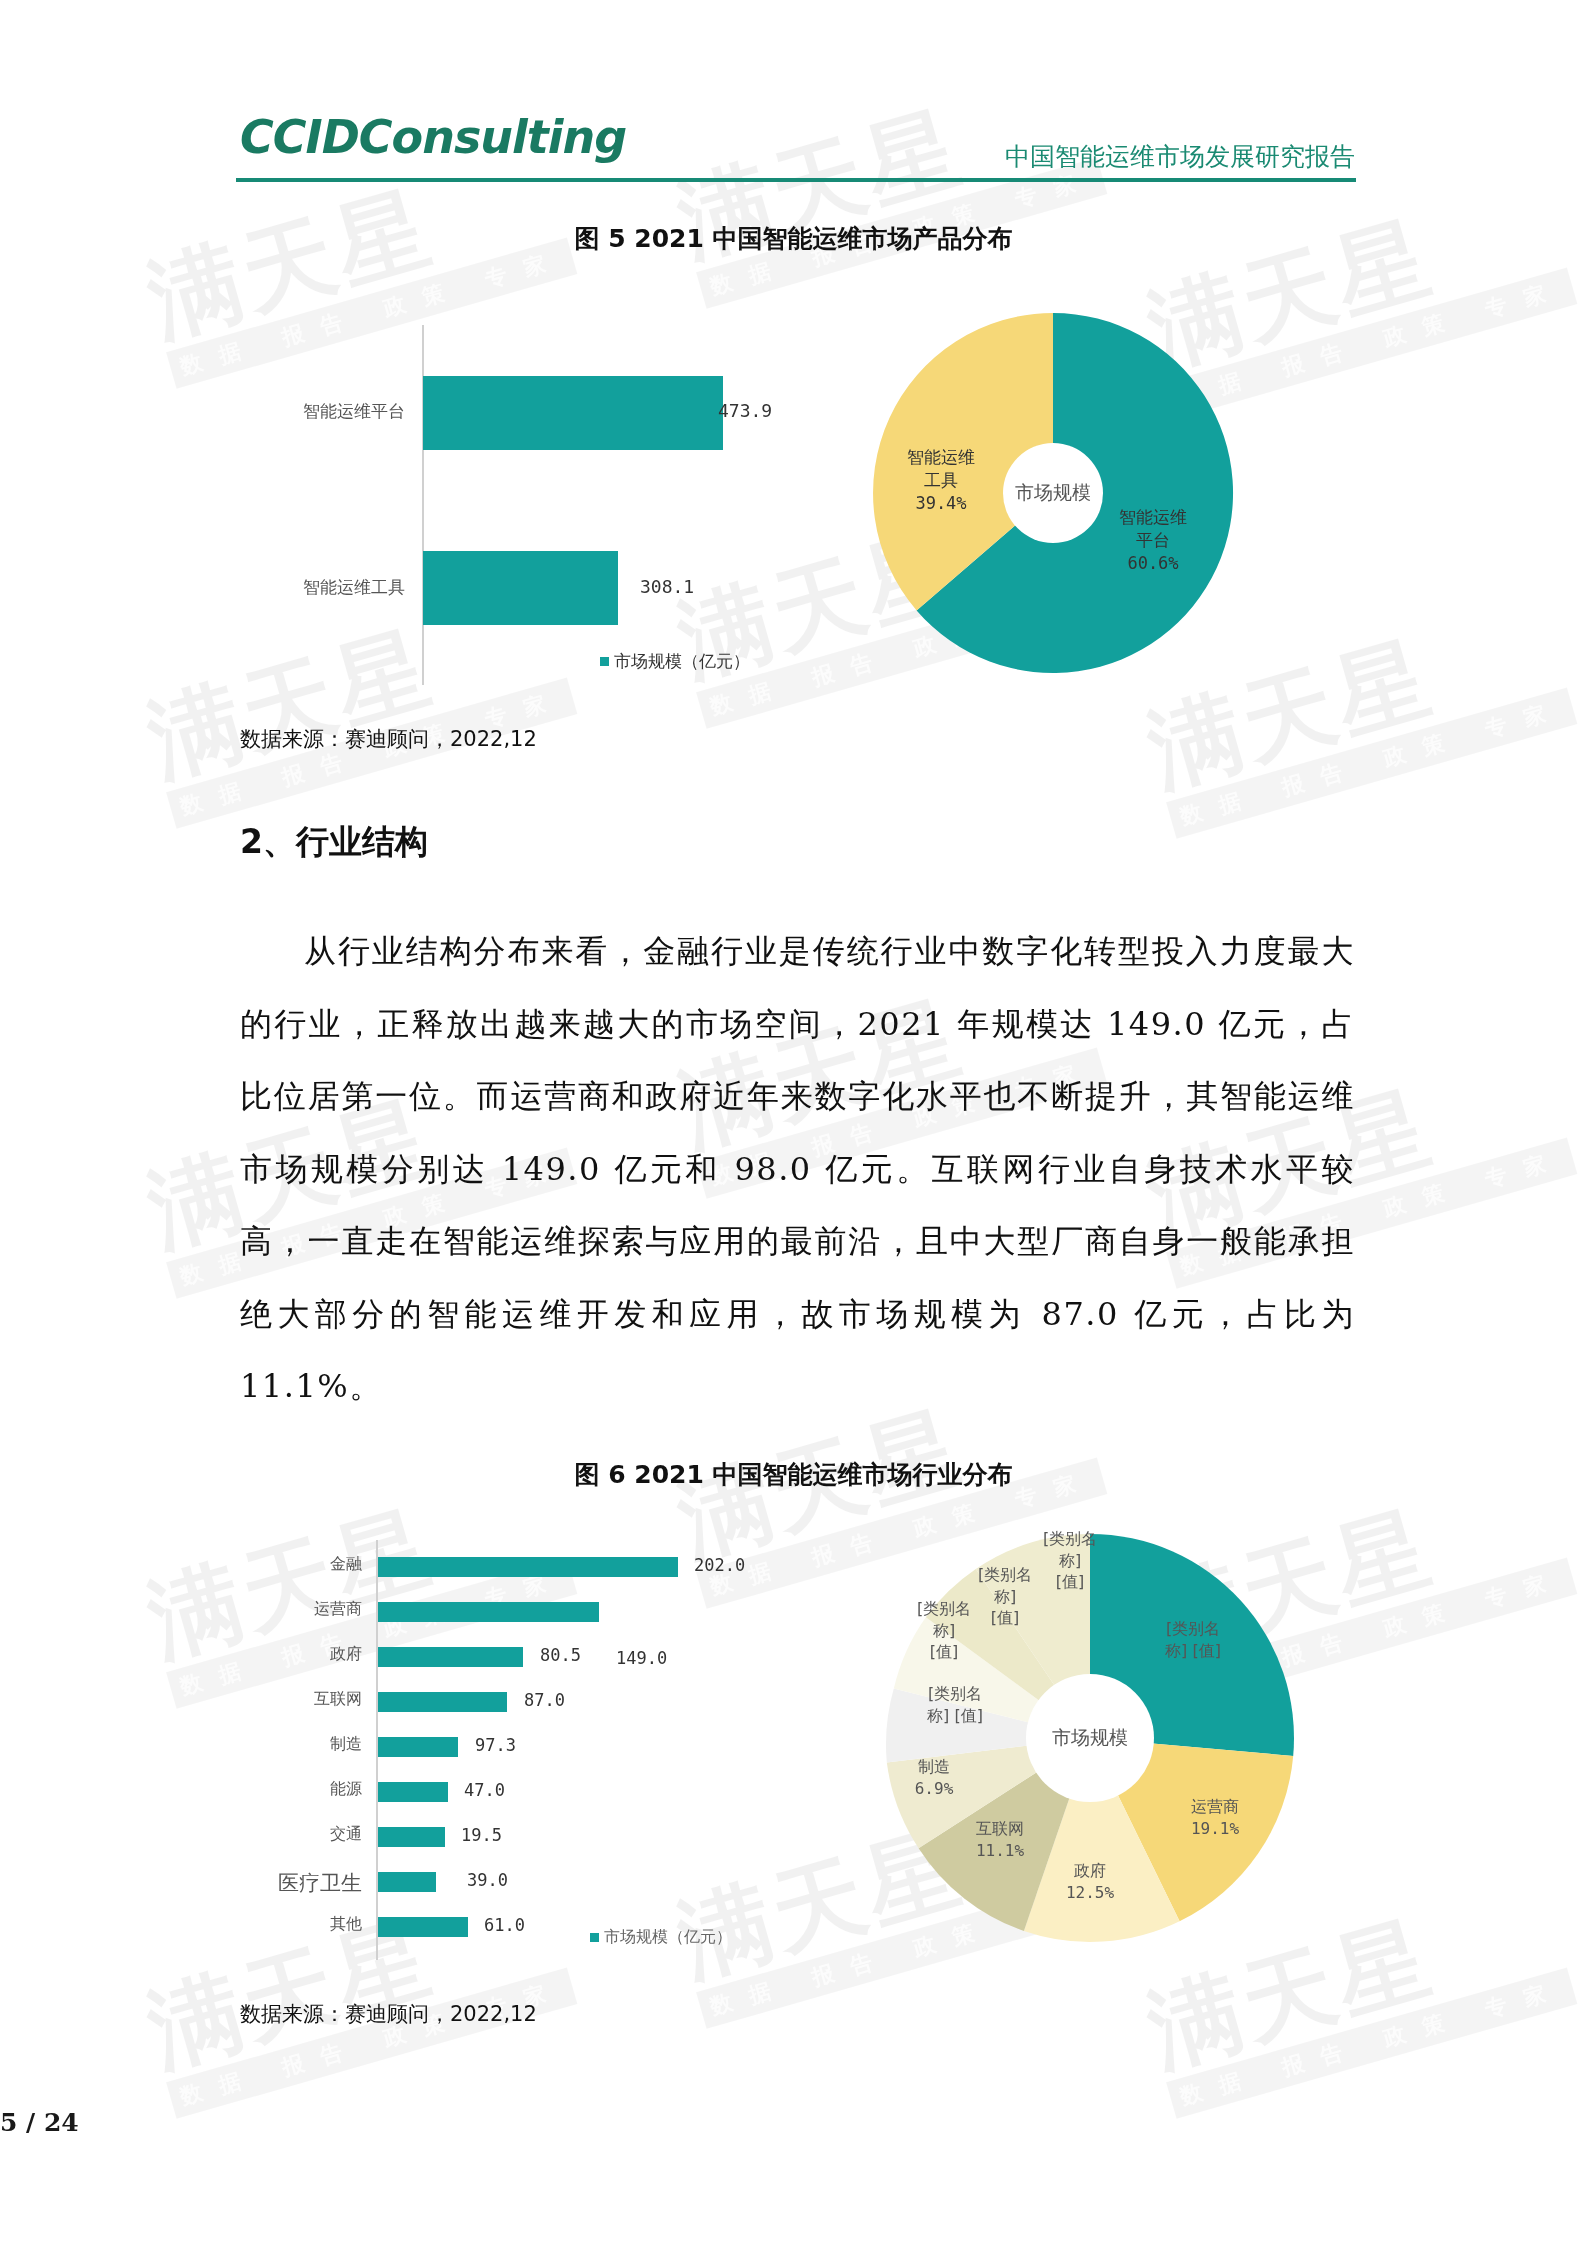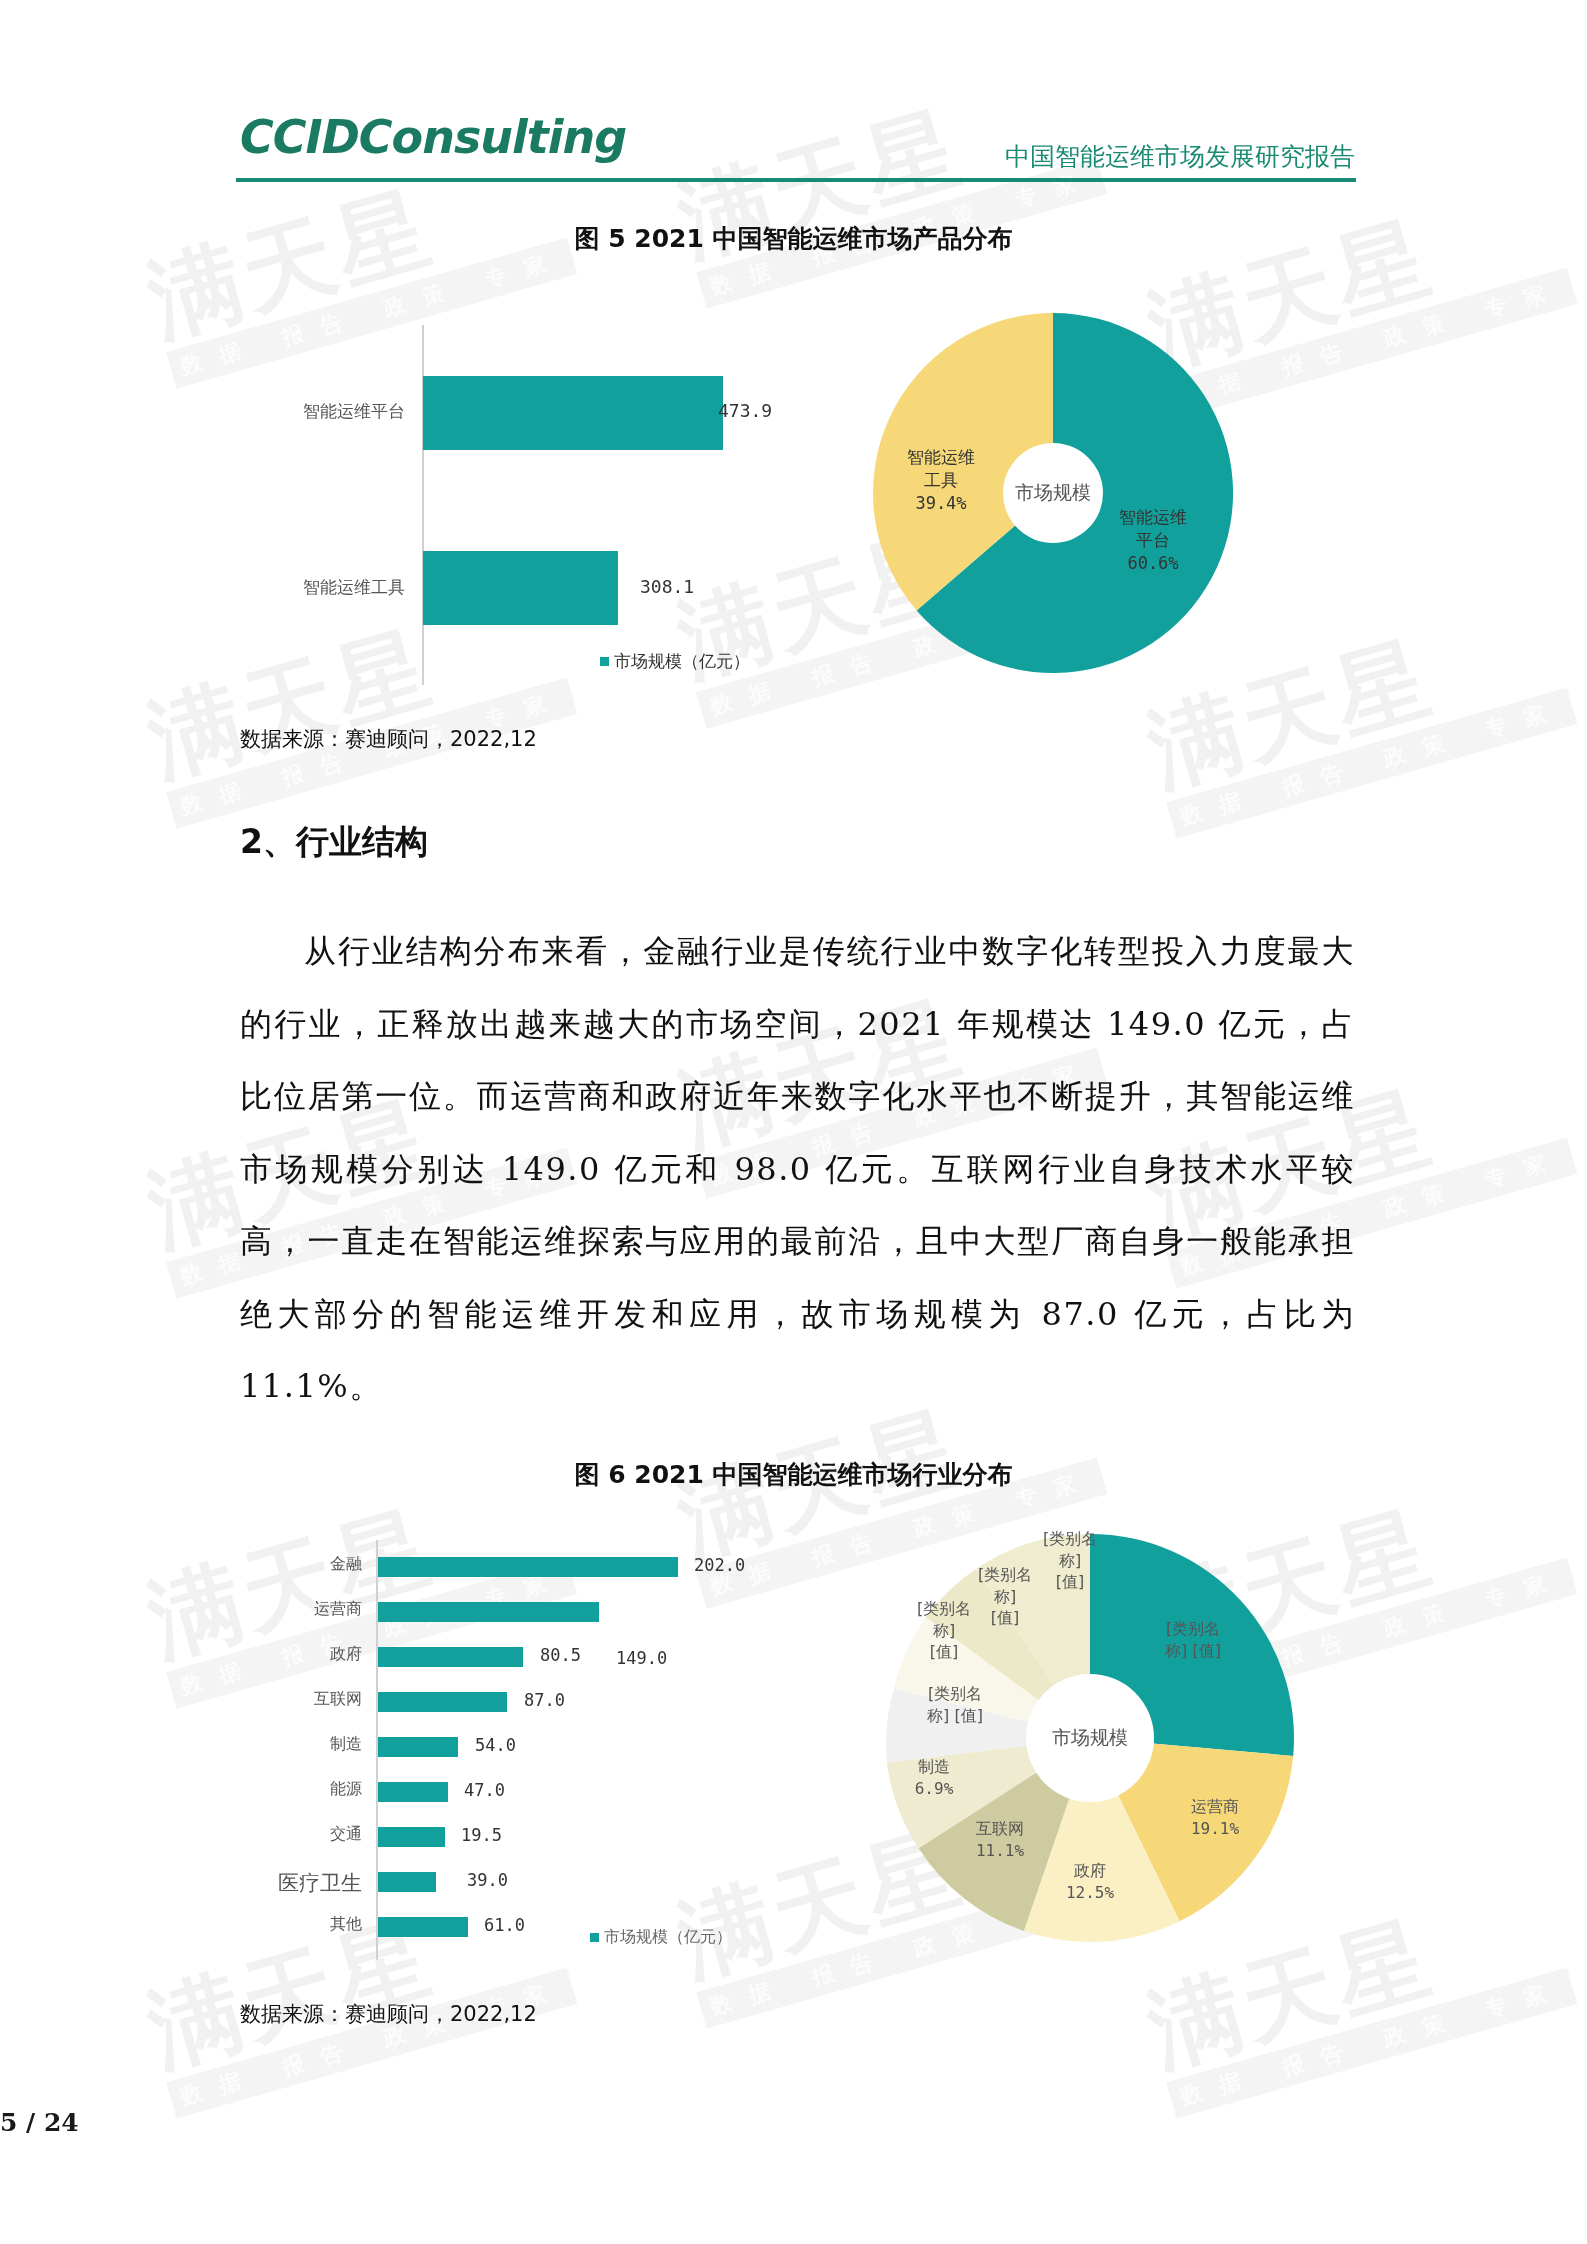--- a/index.html
+++ b/index.html
@@ -124,21 +124,21 @@
   <div class="cat-label" style="left:0;width:92px;top:114px;font-size:16px;">政府</div>
   <div class="bar" style="left:108px;top:117px;width:145px;height:20px;"></div>
   <div class="val-label" style="left:270px;top:115px;font-size:17px;">80.5</div>
 
   <div class="cat-label" style="left:0;width:92px;top:159px;font-size:16px;">互联网</div>
   <div class="bar" style="left:108px;top:162px;width:129px;height:20px;"></div>
   <div class="val-label" style="left:254px;top:160px;font-size:17px;">87.0</div>
 
   <div class="cat-label" style="left:0;width:92px;top:204px;font-size:16px;">制造</div>
   <div class="bar" style="left:108px;top:207px;width:80px;height:20px;"></div>
-  <div class="val-label" style="left:205px;top:205px;font-size:17px;">54.0</div>
+  <div class="val-label" style="left:205px;top:205px;font-size:17px;">97.3</div>
 
   <div class="cat-label" style="left:0;width:92px;top:249px;font-size:16px;">能源</div>
   <div class="bar" style="left:108px;top:252px;width:70px;height:20px;"></div>
   <div class="val-label" style="left:194px;top:250px;font-size:17px;">47.0</div>
 
   <div class="cat-label" style="left:0;width:92px;top:294px;font-size:16px;">交通</div>
   <div class="bar" style="left:108px;top:297px;width:67px;height:20px;"></div>
   <div class="val-label" style="left:191px;top:295px;font-size:17px;">19.5</div>
 
   <div class="cat-label" style="left:0;width:92px;top:339px;font-size:21px;">医疗卫生</div>

